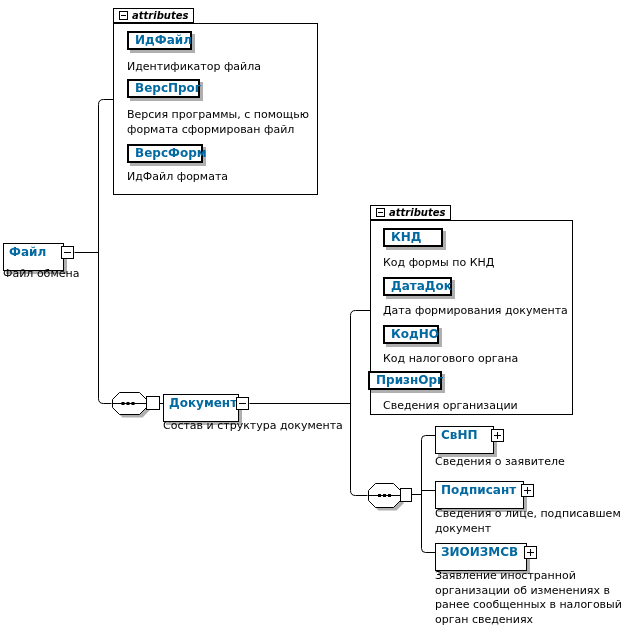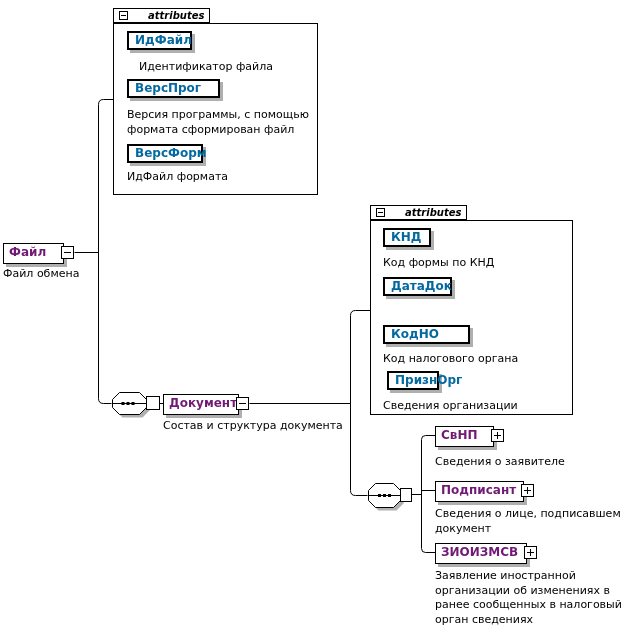--- a/index.html
+++ b/index.html
@@ -2,41 +2,41 @@
 <html><head>
 <meta charset="utf-8">
 <style>
   html,body{margin:0;padding:0;background:#fff;}
   .canvas{
     position:relative;width:627px;height:639px;background:#fff;
     font-family:"DejaVu Sans","Liberation Sans",sans-serif;overflow:hidden;
   }
   .wires{position:absolute;left:0;top:0;}
   .elem-box{
-    position:absolute;box-sizing:border-box;height:21px;background:#fff;
+    position:absolute;box-sizing:border-box;height:28px;background:#fff;
     border:1px solid #000;box-shadow:3px 3px 0 rgba(110,110,110,.55);
     font:bold 12px/17px "DejaVu Sans","Liberation Sans",sans-serif;
-    padding:0 5px;white-space:nowrap;color:#701a75;z-index:3;
+    padding:0 5px;white-space:nowrap;color:#0369a1;z-index:3;
   }
   .attr-box{
     position:absolute;box-sizing:border-box;height:19px;background:#fff;
     border:2px solid #000;box-shadow:3px 3px 0 rgba(110,110,110,.55);
     font:bold 12px/15px "DejaVu Sans","Liberation Sans",sans-serif;
     padding:0 6px;white-space:nowrap;color:#0369a1;z-index:3;
   }
   .desc{
     position:absolute;font:11px/14.5px "DejaVu Sans","Liberation Sans",sans-serif;
     color:#000;white-space:pre-line;z-index:3;
   }
   .attr-container{
     position:absolute;box-sizing:border-box;border:1px solid #000;background:#fff;z-index:1;
   }
   .attr-tab{
     position:absolute;box-sizing:border-box;height:15px;border:1px solid #000;background:#fff;
-    display:flex;align-items:center;gap:20px;padding:0 5px;z-index:2;
+    display:flex;align-items:center;gap:4px;padding:0 5px;z-index:2;
     font:italic bold 10px "DejaVu Sans","Liberation Sans",sans-serif;color:#000;white-space:nowrap;
   }
   .toggle{
     position:relative;width:9px;height:9px;box-sizing:border-box;
     border:1px solid #000;background:#fff;flex:0 0 auto;
   }
   .toggle .bar-h{position:absolute;left:1px;right:1px;top:50%;margin-top:-1px;height:1px;background:#000;}
   .pm{
     position:absolute;width:13px;height:13px;box-sizing:border-box;
     border:1px solid #000;background:#fff;z-index:4;
@@ -99,23 +99,23 @@
 
   <div class="attr-tab" style="left:113px;top:8px;">
     <span class="toggle">
         <span class="bar-h"></span>
       </span>
     <span>attributes</span>
   </div>
   <div class="attr-container" style="left:113px;top:23px;width:205px;height:172px;"></div>
 
   <div class="attr-box" style="left:127px;top:31px;width:65px;">ИдФайл</div>
-  <div class="desc" style="left:127px;top:60px;width:190px;margin-left:12px;">Идентификатор файла</div>
+  <div class="desc" style="left:127px;top:60px;width:190px;">Идентификатор файла</div>
 
-  <div class="attr-box" style="left:127px;top:79px;width:93px;">ВерсПрог</div>
+  <div class="attr-box" style="left:127px;top:79px;width:73px;">ВерсПрог</div>
   <div class="desc" style="left:127px;top:108px;width:195px;">Версия программы, с помощью
 формата сформирован файл</div>
 
   <div class="attr-box" style="left:127px;top:144px;width:76px;">ВерсФорм</div>
   <div class="desc" style="left:127px;top:170px;width:190px;">ИдФайл формата</div>
 
   <div class="elem-box" style="left:3px;top:243px;width:61px;">Файл</div>
   <div class="pm" style="left:61px;top:246px;">
       <span class="bar-h"></span>
     </div>
@@ -128,29 +128,30 @@
   <div class="desc" style="left:163px;top:419px;width:190px;">Состав и структура документа</div>
 
   <div class="attr-tab" style="left:370px;top:205px;">
     <span class="toggle">
         <span class="bar-h"></span>
       </span>
     <span>attributes</span>
   </div>
   <div class="attr-container" style="left:370px;top:220px;width:203px;height:195px;"></div>
 
-  <div class="attr-box" style="left:383px;top:228px;width:48px;">КНД</div>
+  <div class="attr-box" style="left:383px;top:228px;width:60px;">КНД</div>
   <div class="desc" style="left:383px;top:256px;width:185px;">Код формы по КНД</div>
 
   <div class="attr-box" style="left:383px;top:277px;width:69px;">ДатаДок</div>
+  <div class="desc" style="left:383px;top:304px;width:185px;">Дата формирования документа</div>
 
-  <div class="attr-box" style="left:383px;top:325px;width:87px;">КодНО</div>
+  <div class="attr-box" style="left:383px;top:325px;width:56px;">КодНО</div>
   <div class="desc" style="left:383px;top:352px;width:185px;">Код налогового органа</div>
 
-  <div class="attr-box" style="left:387px;top:371px;width:52px;">ПризнОрг</div>
+  <div class="attr-box" style="left:368px;top:371px;width:74px;">ПризнОрг</div>
   <div class="desc" style="left:383px;top:399px;width:185px;">Сведения организации</div>
 
   <div class="elem-box" style="left:435px;top:426px;width:59px;">СвНП</div>
   <div class="pm" style="left:491px;top:429px;">
       <span class="bar-h"></span>
       <span class="bar-v"></span>
     </div>
   <div class="desc" style="left:435px;top:455px;width:190px;">Сведения о заявителе</div>
 
   <div class="elem-box" style="left:435px;top:481px;width:89px;">Подписант</div>

